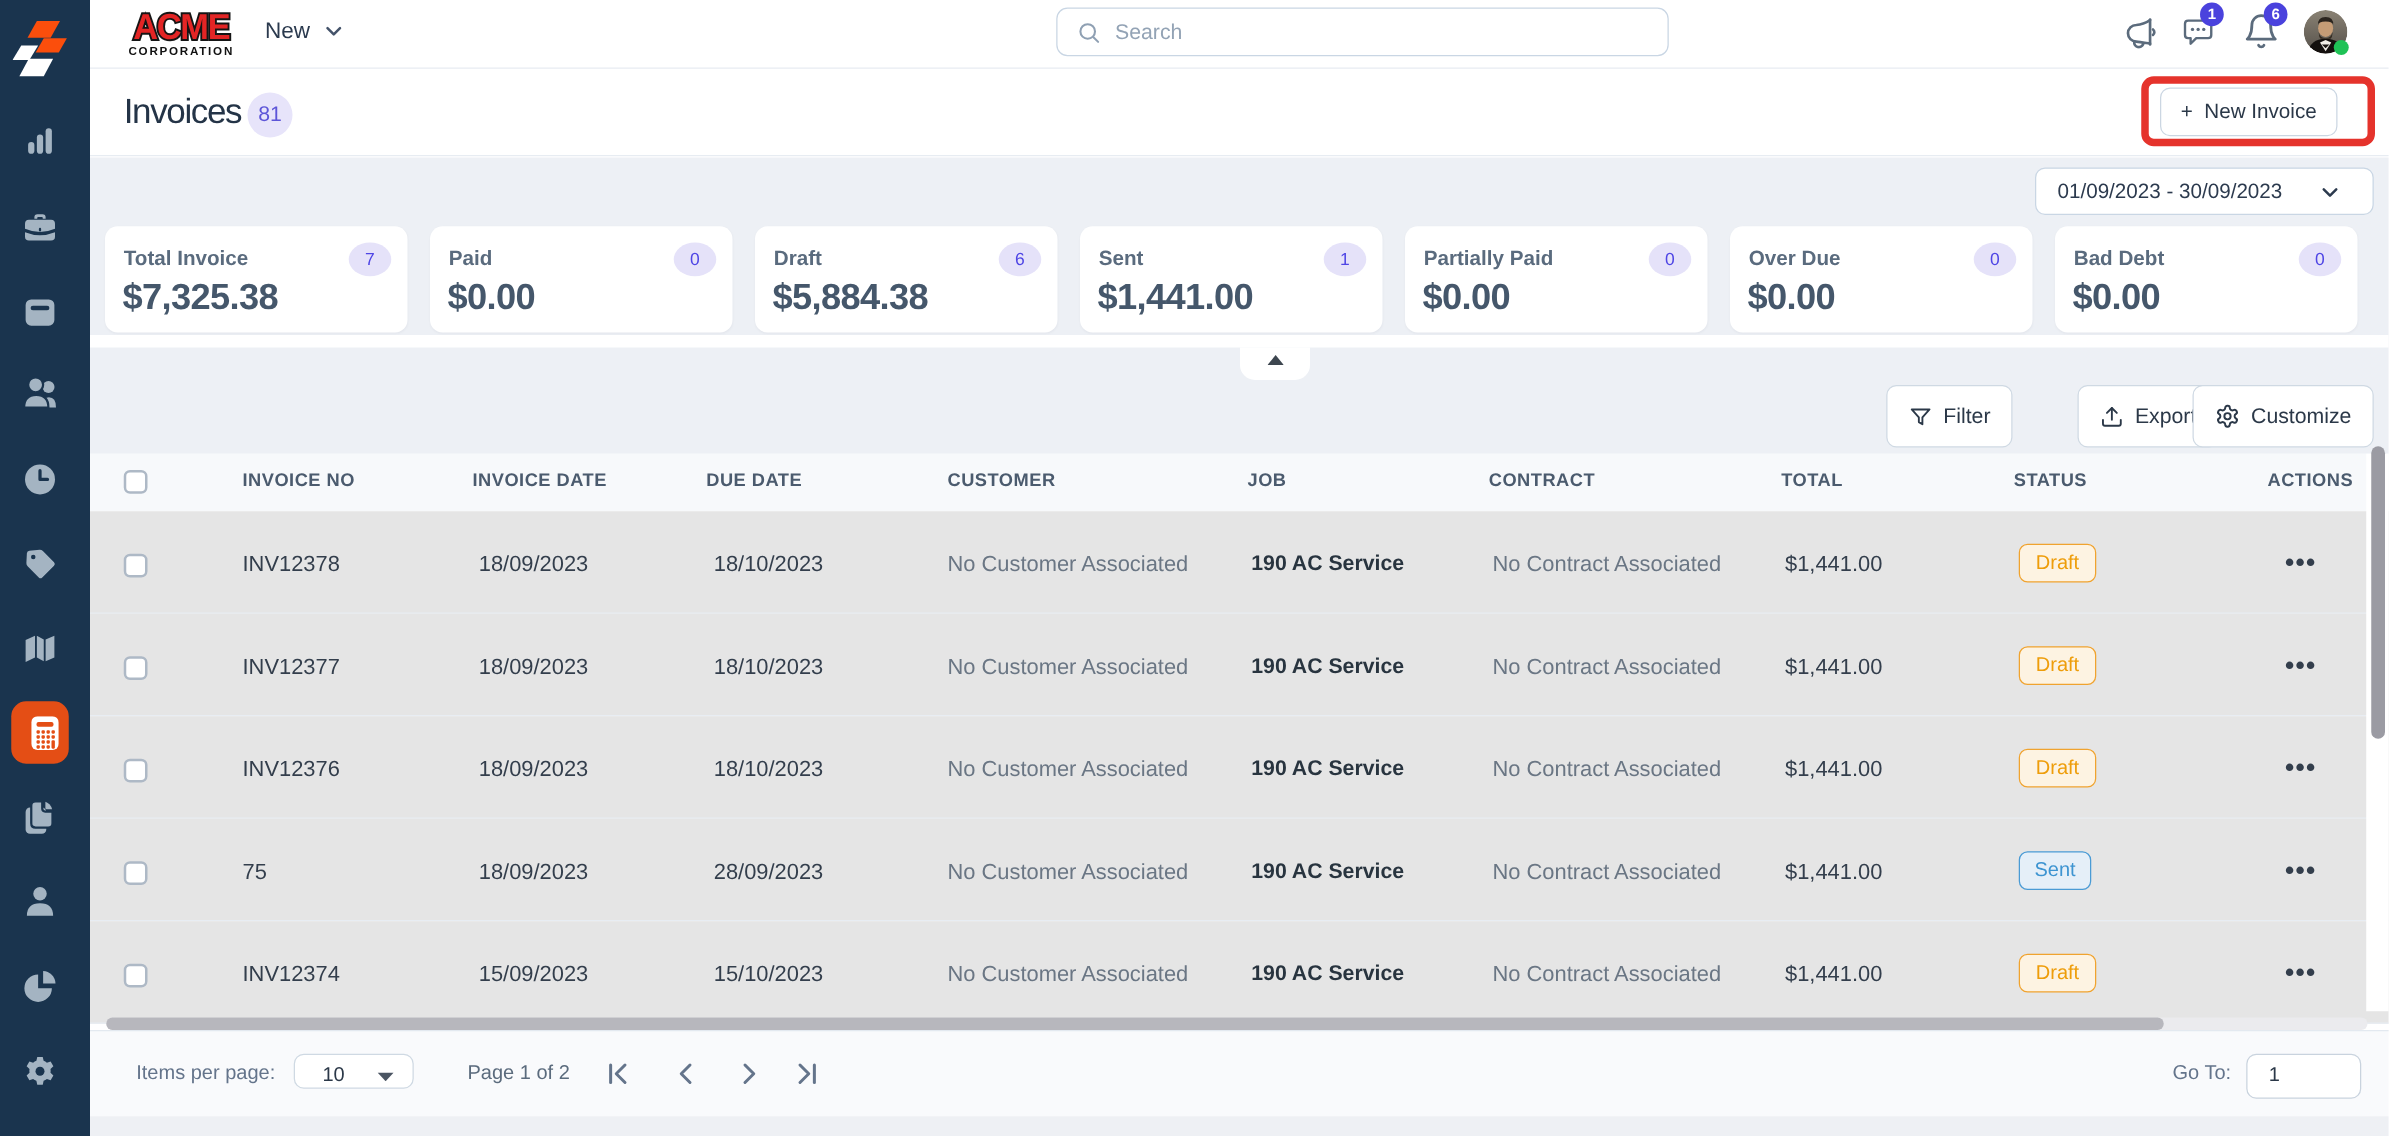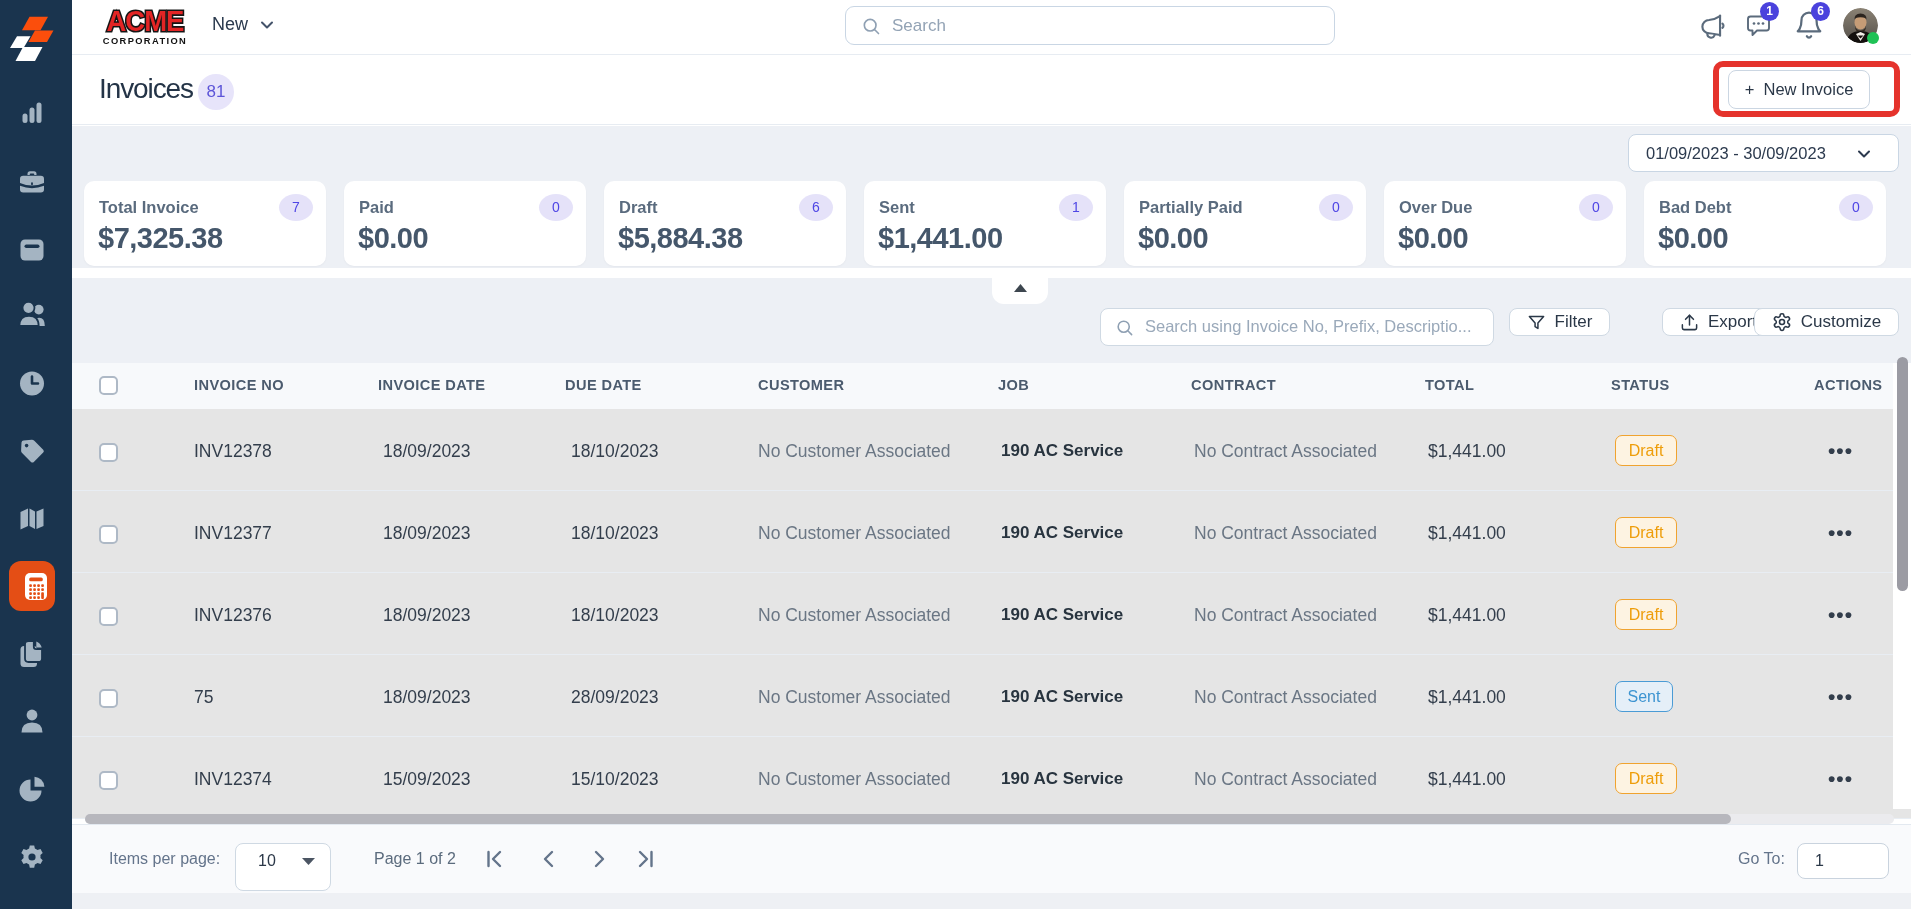--- a/index.html
+++ b/index.html
@@ -37,21 +37,21 @@
 .card { position:absolute; top:55px; width:242px; height:85px; background:#fff; border-radius:10px; box-shadow:0 1px 2px rgba(16,24,40,.04); }
 .card .ct { position:absolute; left:15px; top:17px; font-size:16.5px; font-weight:bold; color:#5a6b7e; }
 .card .cb { position:absolute; right:13px; top:13px; width:34px; height:27px; background:#e5e2f9; border-radius:50%; color:#4f46e5; font-size:14px; text-align:center; line-height:27px; }
 .card .cv { position:absolute; left:14px; top:41px; font-size:29px; font-weight:bold; color:#45576b; letter-spacing:-0.5px; }
 #whiteband { position:absolute; left:0; top:142px; width:1839px; height:10px; background:#fff; }
 #collapsetab { position:absolute; left:920px; top:152px; width:56px; height:26px; background:#fff; border-radius:0 0 12px 12px; }
 #collapsetab svg { display:block; margin:6px auto 0; }
 #allsel { position:absolute; left:14px; top:181px; width:261px; height:44px; background:#fff; border:1.5px solid #5b50e0; border-radius:8px; font-size:17px; color:#2b3848; line-height:41px; padding-left:14px; }
 #fsearch { position:absolute; left:1028px; top:182px; width:394px; height:38px; background:#fff; border:1px solid #cfd9e3; border-radius:8px; }
 #fsearch .ph { position:absolute; left:44px; top:8px; font-size:16.5px; color:#9aa9ba; }
-.fbtn { position:absolute; top:182px; height:28px; background:#fff; border:1px solid #cfd9e3; border-radius:8px; font-size:17px; color:#2b3848; display:flex; align-items:center; justify-content:center; gap:9px; }
+.fbtn { position:absolute; top:182px; height:50px; background:#fff; border:1px solid #cfd9e3; border-radius:8px; font-size:17px; color:#2b3848; display:flex; align-items:center; justify-content:center; gap:9px; }
 
 
 #thead { position:absolute; left:72px; top:363px; width:1839px; height:46px; background:#f7f9fb; }
 #thead .th { position:absolute; top:14px; font-size:14.6px; font-weight:bold; color:#4b5b6e; letter-spacing:0.4px; }
 .cbx { position:absolute; width:19px; height:19px; border:2px solid #aeb9c6; border-radius:5px; background:#fff; }
 #rows { position:absolute; left:72px; top:409px; width:1839px; height:414px; background:#fff; }
 .row { position:absolute; left:0; width:1839px; height:82px; border-bottom:1px solid #e8edf3; background:#e5e5e5; }
 .row .c { position:absolute; top:32px; font-size:17.5px; color:#333e4c; }
 .row .mut { color:#6a7684; }
 .row .job { font-weight:bold; color:#28343f; font-size:17px; }
@@ -62,21 +62,21 @@
 
 
 #htrack { position:absolute; left:85px; top:814px; width:1809px; height:10px; background:#ebebee; border-radius:5px; z-index:30; }
 #hthumb { position:absolute; left:0; top:0; width:1646px; height:10px; background:#b7b7bd; border-radius:5px; }
 #vtrack { position:absolute; left:1893px; top:363px; width:18px; height:446px; background:#fff; z-index:29; }
 #vthumb { position:absolute; left:1897px; top:357px; width:11px; height:234px; background:#9b9ba3; border-radius:5.5px; z-index:31; }
 
 
 #pager { position:absolute; left:72px; top:824px; width:1839px; height:69px; background:#f9fafc; border-top:1px solid #e3e9f0; }
 #pager .lab { position:absolute; top:25px; font-size:16px; color:#64748b; }
-#ippsel { position:absolute; left:163px; top:18px; width:96px; height:48px; background:#fff; border:1px solid #cfd9e3; border-radius:8px; font-size:16px; color:#2b3848; line-height:33px; padding-left:22px; }
+#ippsel { position:absolute; left:163px; top:18px; width:96px; height:28px; background:#fff; border:1px solid #cfd9e3; border-radius:8px; font-size:16px; color:#2b3848; line-height:33px; padding-left:22px; }
 #goto { position:absolute; left:1725px; top:18px; width:92px; height:36px; background:#fff; border:1px solid #c9d3de; border-radius:8px; font-size:16px; color:#2b3848; line-height:34px; padding-left:17px; }
 #bottomstrip { position:absolute; left:72px; top:893px; width:1839px; height:16px; background:#eef0f4; }
 </style>
 </head>
 <body>
 <div id="app">
 
   <div id="sidebar">
     <svg class="abs" style="left:10px; top:13px;" width="44" height="50" viewBox="0 0 44 50">
       <path d="M19.5 3.8 H38 L30.5 17.2 H12 Z" fill="#fb4e0c"></path>
@@ -288,27 +288,20 @@
         <div class="ct">Bad Debt</div>
         <div class="cb">0</div>
         <div class="cv">$0.00</div>
       </div>
     <div id="whiteband"></div>
     <div id="collapsetab">
       <svg width="13" height="8" viewBox="0 0 13 8">
           <path d="M6.5 0 L13 8 H0 Z" fill="#3d464f"></path>
         </svg>
     </div>
-    <div id="fsearch">
-      <svg class="abs" style="left:14px; top:9px;" width="19" height="19" viewBox="0 0 24 24" fill="none" stroke="#8fa0b3" stroke-width="2" stroke-linecap="round">
-          <circle cx="11" cy="11" r="7"></circle>
-          <line x1="16.5" y1="16.5" x2="21" y2="21"></line>
-        </svg>
-      <span class="ph">Search using Invoice No, Prefix, Descriptio...</span>
-    </div>
     <div class="fbtn" style="left:1437px; width:101px;">
       <svg width="19" height="19" viewBox="0 0 24 24" fill="none" stroke="#2b3848" stroke-width="1.9" stroke-linejoin="round">
           <path d="M3 4.5h18l-7.2 8.1v6.9l-3.6-2.2v-4.7L3 4.5z"></path>
         </svg>
       <span>Filter</span>
     </div>
     <div class="fbtn" style="left:1590px; width:113px;">
       <svg width="19" height="19" viewBox="0 0 24 24" fill="none" stroke="#2b3848" stroke-width="1.9" stroke-linecap="round" stroke-linejoin="round">
           <path d="M21 15v4a2 2 0 0 1-2 2H5a2 2 0 0 1-2-2v-4"></path>
           <polyline points="17 8 12 3 7 8"></polyline>

